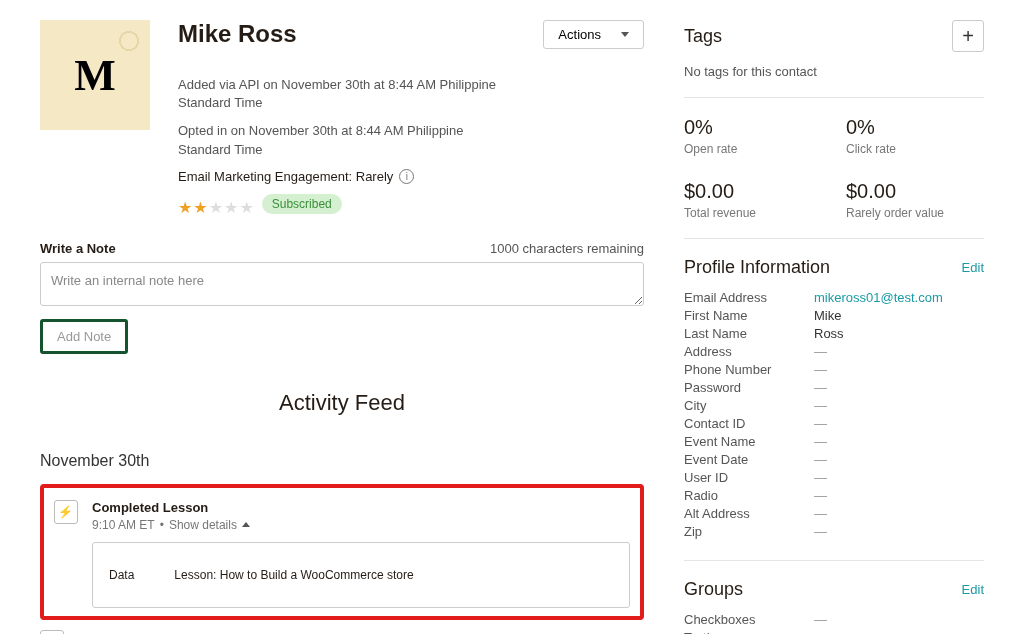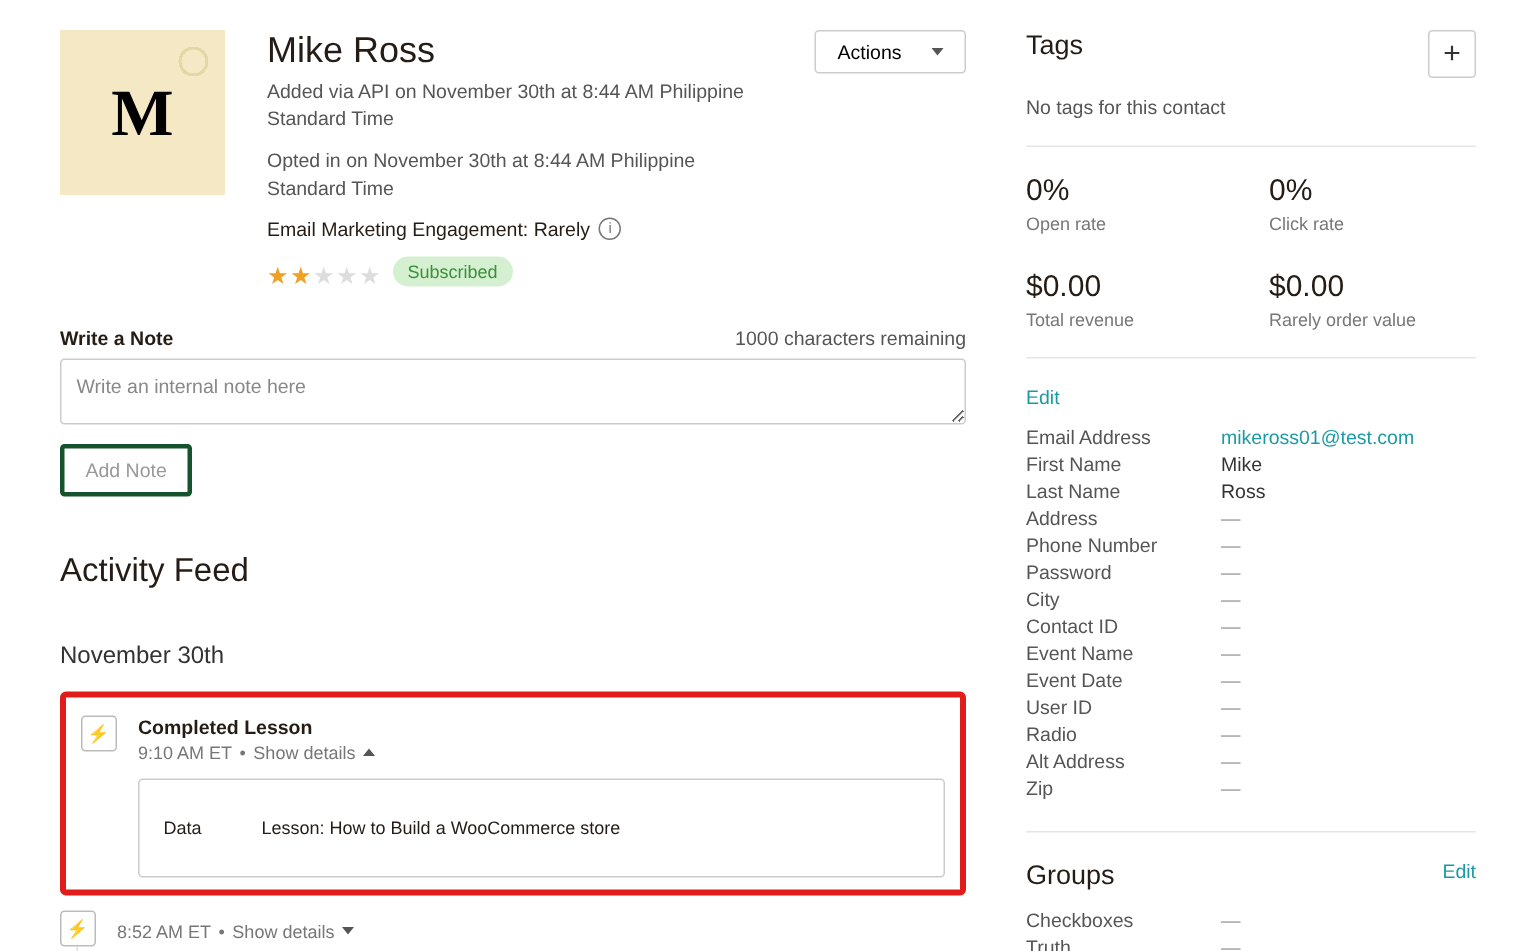--- a/index.html
+++ b/index.html
@@ -5,51 +5,51 @@
 *{box-sizing:border-box;margin:0;padding:0}
 body{font-family:-apple-system,BlinkMacSystemFont,"Segoe UI",Helvetica,Arial,sans-serif;color:#241c15;background:#fff;padding:20px 40px;font-size:13px}
 .page{max-width:1024px;margin:0 auto;display:flex;gap:40px}
 .left-col{flex:1;min-width:0}
 .right-col{width:300px;flex-shrink:0}
 .header-row{display:flex;align-items:flex-start;gap:28px;margin-bottom:24px}
 .avatar{width:110px;height:110px;background:#f5e8c5;display:flex;align-items:center;justify-content:center;position:relative;overflow:hidden}
 .avatar-letter{font-family:Georgia,serif;font-size:44px;font-weight:700;color:#000}
 .avatar::before{content:"";position:absolute;right:-4px;top:-4px;width:50px;height:50px;background:radial-gradient(circle,transparent 8px,#d4c58e 8px 10px,transparent 10px);opacity:0.5}
 .header-info{flex:1}
-.contact-name{font-size:24px;font-weight:400;margin-bottom:4px}
+.contact-name{font-size:24px;font-weight:700;margin-bottom:28px}
 .meta-text{font-size:13px;color:#555;margin-bottom:10px;line-height:1.4}
 .engagement-row{display:flex;align-items:center;gap:6px;margin-bottom:8px}
 .stars{display:flex;gap:1px;margin-top:6px}
 .star{font-size:16px;color:#ddd}
 .star.filled{color:#f0a022}
 .badge{display:inline-block;background:#d5f0d1;color:#3a8f3a;padding:3px 10px;border-radius:11px;font-size:12px;margin-left:8px;vertical-align:middle}
 .actions-btn{border:1px solid #ccc;background:#fff;padding:6px 14px;font-size:13px;border-radius:3px;cursor:pointer;display:flex;align-items:center;gap:20px}
 .icon-info{display:inline-flex;width:15px;height:15px;border:1px solid #777;border-radius:50%;align-items:center;justify-content:center;font-size:10px;color:#777}
 .note-section{margin-bottom:36px}
 .note-header{display:flex;justify-content:space-between;align-items:center;margin-bottom:6px;font-size:13px}
 .note-title{font-weight:600}
 .note-textarea{width:100%;border:1px solid #ccc;border-radius:3px;padding:10px;font-family:inherit;font-size:13px;height:44px;resize:vertical;color:#333}
 .note-textarea::placeholder{color:#888}
 .add-note-btn{margin-top:10px;border:3px solid #14532d;background:#fff;color:#999;padding:7px 14px;font-size:13px;border-radius:3px;cursor:pointer}
 .activity-section h2{font-size:22px;font-weight:400;margin-bottom:18px}
-.activity-header{display:flex;justify-content:space-between;align-items:center;margin-bottom:18px}
+.activity-header{display:flex;justify-content:center;align-items:center;margin-bottom:18px}
 .filter-btn{border:1px solid #ccc;background:#fff;padding:6px 12px;font-size:13px;border-radius:3px;cursor:pointer;display:flex;align-items:center;gap:8px}
 .activity-date{font-size:16px;font-weight:400;margin-bottom:14px;color:#333}
 .activity-item{display:flex;gap:14px;margin-bottom:14px;position:relative}
 .activity-icon{width:24px;height:24px;border:1px solid #bbb;border-radius:3px;display:flex;align-items:center;justify-content:center;flex-shrink:0;color:#888;font-size:12px;background:#fff}
 .activity-content{flex:1}
 .activity-title{font-weight:700;font-size:13px;margin-bottom:3px}
 .activity-meta{font-size:12px;color:#777;display:flex;align-items:center;gap:5px}
 .activity-detail-box{border:1px solid #ccc;border-radius:3px;padding:25px 16px;margin-top:10px;display:flex;gap:40px;font-size:12px}
 .timeline-line{position:absolute;left:11px;top:24px;bottom:-14px;width:1px;background:#ddd}
 .highlight-box{border:4px solid #e21b1b;border-radius:4px;padding:8px 10px;margin-bottom:10px}
 .highlight-box .activity-item{margin-bottom:0;margin-top:4px}
 .right-section{border-bottom:1px solid #e5e5e5;padding-bottom:18px;margin-bottom:18px}
 .right-section:last-child{border-bottom:none}
-.section-header{display:flex;justify-content:space-between;align-items:flex-start;margin-bottom:12px}
+.section-header{display:flex;justify-content:space-between;align-items:center;margin-bottom:12px}
 .section-title{font-size:18px;font-weight:400}
 .add-tag-btn{width:32px;height:32px;border:1px solid #ccc;background:#fff;font-size:20px;line-height:1;cursor:pointer;color:#333;border-radius:3px}
 .no-tags{font-size:13px;color:#555}
 .stats-grid{display:grid;grid-template-columns:1fr 1fr;gap:24px}
 .stat-block .stat-value{font-size:20px;font-weight:400;margin-bottom:3px}
 .stat-block .stat-label{font-size:12px;color:#777}
 .profile-row{display:flex;font-size:13px;margin-bottom:3px}
 .profile-key{width:130px;color:#555;flex-shrink:0}
 .profile-val{color:#333}
 .profile-val.link{color:#1a9ba3}
@@ -174,20 +174,21 @@
           </div>
           <div class="stat-block">
             <div class="stat-value">$0.00</div>
             <div class="stat-label">Rarely order value</div>
           </div>
         </div>
     </div>
 
     <div class="right-section">
       <div class="section-header">
+        <span class="section-title">Profile Information</span>
         <span class="edit-link">Edit</span>
       </div>
       <div id="profile-fields">
           <div class="profile-row">
             <span class="profile-key">Email Address</span>
             <span class="profile-val link">mikeross01@test.com</span>
           </div>
           <div class="profile-row">
             <span class="profile-key">First Name</span>
             <span class="profile-val">Mike</span>

